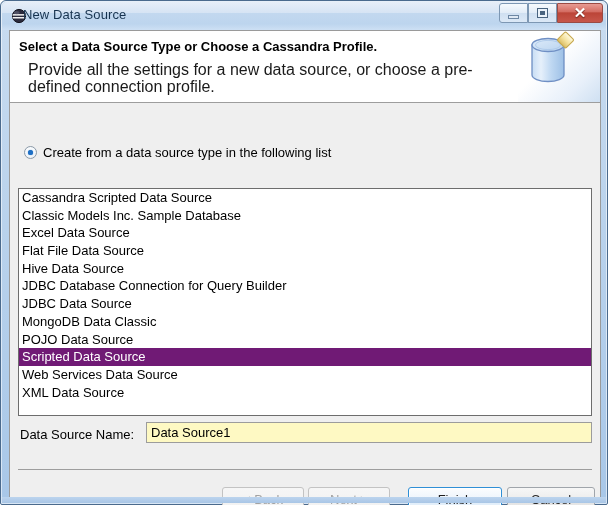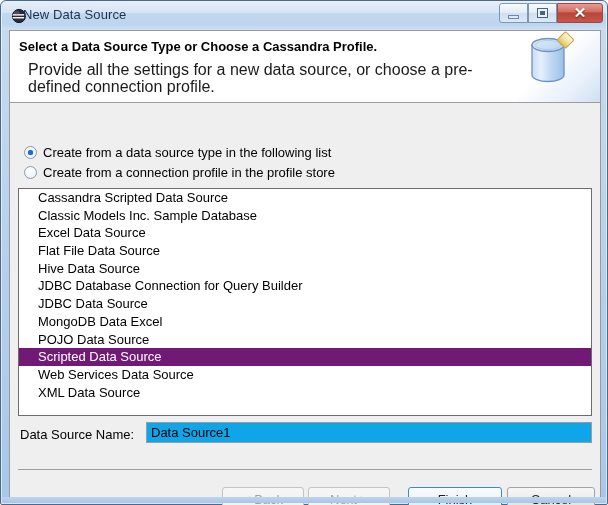--- a/index.html
+++ b/index.html
@@ -177,21 +177,21 @@
     left: 8px; top: 157px;
     width: 574px; height: 228px;
     background: #ffffff;
     border: 1px solid #6d6d6d;
     box-sizing: border-box;
     overflow: hidden;
   }
   .list-item {
     height: 17.7px;
     line-height: 17.7px;
-    padding-left: 19px;
+    padding-left: 3px;
     font-size: 13px;
     color: #000000;
     white-space: nowrap;
     box-sizing: border-box;
   }
   .list-item.selected {
     background: #701a75;
     color: #ffffff;
   }
 
@@ -199,21 +199,21 @@
   #dsname-label {
     position: absolute;
     left: 10px; top: 396px;
     font-size: 13px; color: #000;
     white-space: nowrap;
   }
   #dsname-input {
     position: absolute;
     left: 136px; top: 391px;
     width: 446px; height: 21px;
-    background: #0ea5e9;
+    background: #fef9c3;
     border: 1px solid #9c9c9c;
     box-sizing: border-box;
     font-size: 13px;
     color: #000;
     padding: 0 0 0 4px;
     line-height: 19px;
     font-family: "Liberation Sans", sans-serif;
     outline: none;
   }
 
@@ -344,33 +344,30 @@
           <g transform="translate(47.5,9) rotate(45)">
             <rect x="-6" y="-6" width="12" height="12" rx="1.5" fill="url(#diam)" stroke="#c6a84e" stroke-width="1.1"></rect>
           </g>
         </svg>
       </div>
     </div>
 
     <div class="radio-row" id="radio-1">
       <span class="radio-mark checked"></span><span>Create from a data source type in the following list</span>
     </div>
-    <div class="radio-row" id="radio-2">
-      <span class="radio-mark"></span><span>Create from a connection profile in the profile store</span>
-    </div>
 
     <div id="listbox">
         <div class="list-item">Cassandra Scripted Data Source</div>
         <div class="list-item">Classic Models Inc. Sample Database</div>
         <div class="list-item">Excel Data Source</div>
         <div class="list-item">Flat File Data Source</div>
         <div class="list-item">Hive Data Source</div>
         <div class="list-item">JDBC Database Connection for Query Builder</div>
         <div class="list-item">JDBC Data Source</div>
-        <div class="list-item">MongoDB Data Excel</div>
+        <div class="list-item">MongoDB Data Classic</div>
         <div class="list-item">POJO Data Source</div>
         <div class="list-item selected">Scripted Data Source</div>
         <div class="list-item">Web Services Data Source</div>
         <div class="list-item">XML Data Source</div>
       </div>
 
     <div id="dsname-label">Data Source Name:</div>
     <input id="dsname-input" type="text" value="Data Source1" style="">
 
     <div id="bottom-sep"></div>

